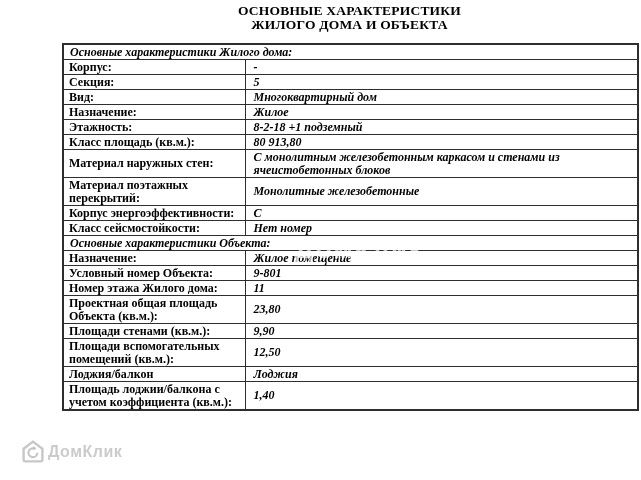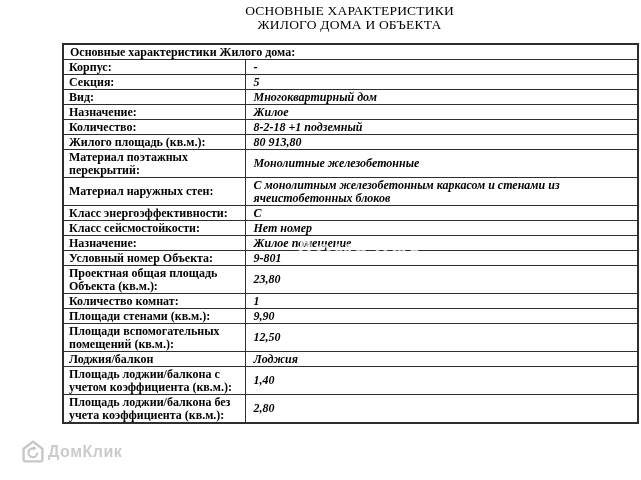--- a/index.html
+++ b/index.html
@@ -15,21 +15,21 @@
     overflow: hidden;
     font-family: "Liberation Serif", serif;
     color: #000000;
   }
   .title-block {
     position: absolute;
     top: 4px;
     left: 62px;
     width: 575px;
     text-align: center;
-    font-weight: 400;
+    font-weight: 700;
     font-size: 13.5px;
     line-height: 14px;
     letter-spacing: 0.2px;
   }
   table.char-table {
     position: absolute;
     top: 43px;
     left: 62px;
     width: 575px;
     border-collapse: collapse;
@@ -41,20 +41,21 @@
     font-size: 12px;
     font-weight: 700;
     line-height: 13px;
     padding: 0 4px 0 5px;
     height: 14px;
     vertical-align: middle;
     overflow: hidden;
   }
   .char-table tr.tall td { height: 27px; }
   .char-table td.section-header {
+    font-style: italic;
     padding-left: 6px;
   }
   .char-table td.value-cell {
     font-style: italic;
     padding-left: 8px;
   }
   
   .wm-bottom {
     position: absolute;
     left: 21px;
@@ -114,78 +115,77 @@
         </tr>
         <tr>
           <td class="label-cell">Вид:</td>
           <td class="value-cell">Многоквартирный дом</td>
         </tr>
         <tr>
           <td class="label-cell">Назначение:</td>
           <td class="value-cell">Жилое</td>
         </tr>
         <tr>
-          <td class="label-cell">Количество:</td>
+          <td class="label-cell">Этажность:</td>
           <td class="value-cell">8-2-18 +1 подземный</td>
         </tr>
         <tr>
-          <td class="label-cell">Жилого площадь (кв.м.):</td>
+          <td class="label-cell">Класс площадь (кв.м.):</td>
           <td class="value-cell">80 913,80</td>
+        </tr>
+        <tr class="tall">
+          <td class="label-cell">Материал наружных стен:</td>
+          <td class="value-cell">С монолитным железобетонным каркасом и стенами из ячеистобетонных блоков</td>
         </tr>
         <tr class="tall">
           <td class="label-cell">Материал поэтажных перекрытий:</td>
           <td class="value-cell">Монолитные железобетонные</td>
         </tr>
-        <tr class="tall">
-          <td class="label-cell">Материал наружных стен:</td>
-          <td class="value-cell">С монолитным железобетонным каркасом и стенами из ячеистобетонных блоков</td>
-        </tr>
-        <tr>
-          <td class="label-cell">Класс энергоэффективности:</td>
+        <tr>
+          <td class="label-cell">Корпус энергоэффективности:</td>
           <td class="value-cell">С</td>
         </tr>
         <tr>
           <td class="label-cell">Класс сейсмостойкости:</td>
           <td class="value-cell">Нет номер</td>
         </tr>
         <tr>
+          <td colspan="2" class="section-header">Основные характеристики Объекта:</td>
+        </tr>
+        <tr>
           <td class="label-cell">Назначение:</td>
           <td class="value-cell">Жилое помещение</td>
         </tr>
         <tr>
           <td class="label-cell">Условный номер Объекта:</td>
           <td class="value-cell">9-801</td>
         </tr>
+        <tr>
+          <td class="label-cell">Номер этажа Жилого дома:</td>
+          <td class="value-cell">11</td>
+        </tr>
         <tr class="tall">
           <td class="label-cell">Проектная общая площадь Объекта (кв.м.):</td>
           <td class="value-cell">23,80</td>
         </tr>
         <tr>
-          <td class="label-cell">Количество комнат:</td>
-          <td class="value-cell">1</td>
-        </tr>
-        <tr>
           <td class="label-cell">Площади стенами (кв.м.):</td>
           <td class="value-cell">9,90</td>
         </tr>
         <tr class="tall">
           <td class="label-cell">Площади вспомогательных помещений (кв.м.):</td>
           <td class="value-cell">12,50</td>
         </tr>
         <tr>
           <td class="label-cell">Лоджия/балкон</td>
           <td class="value-cell">Лоджия</td>
         </tr>
         <tr class="tall">
           <td class="label-cell">Площадь лоджии/балкона с учетом коэффициента (кв.м.):</td>
           <td class="value-cell">1,40</td>
-        </tr>
-        <tr class="tall">
-          <td class="label-cell">Площадь лоджии/балкона без учета коэффициента (кв.м.):</td>
-          <td class="value-cell">2,80</td>
         </tr>
       </tbody>
   </table>
 
   <div class="wm-mid">
     <span>ДомКлик</span>
   </div>
 
   <div class="wm-bottom">
     <svg width="24" height="25" viewBox="0 0 24 25">

